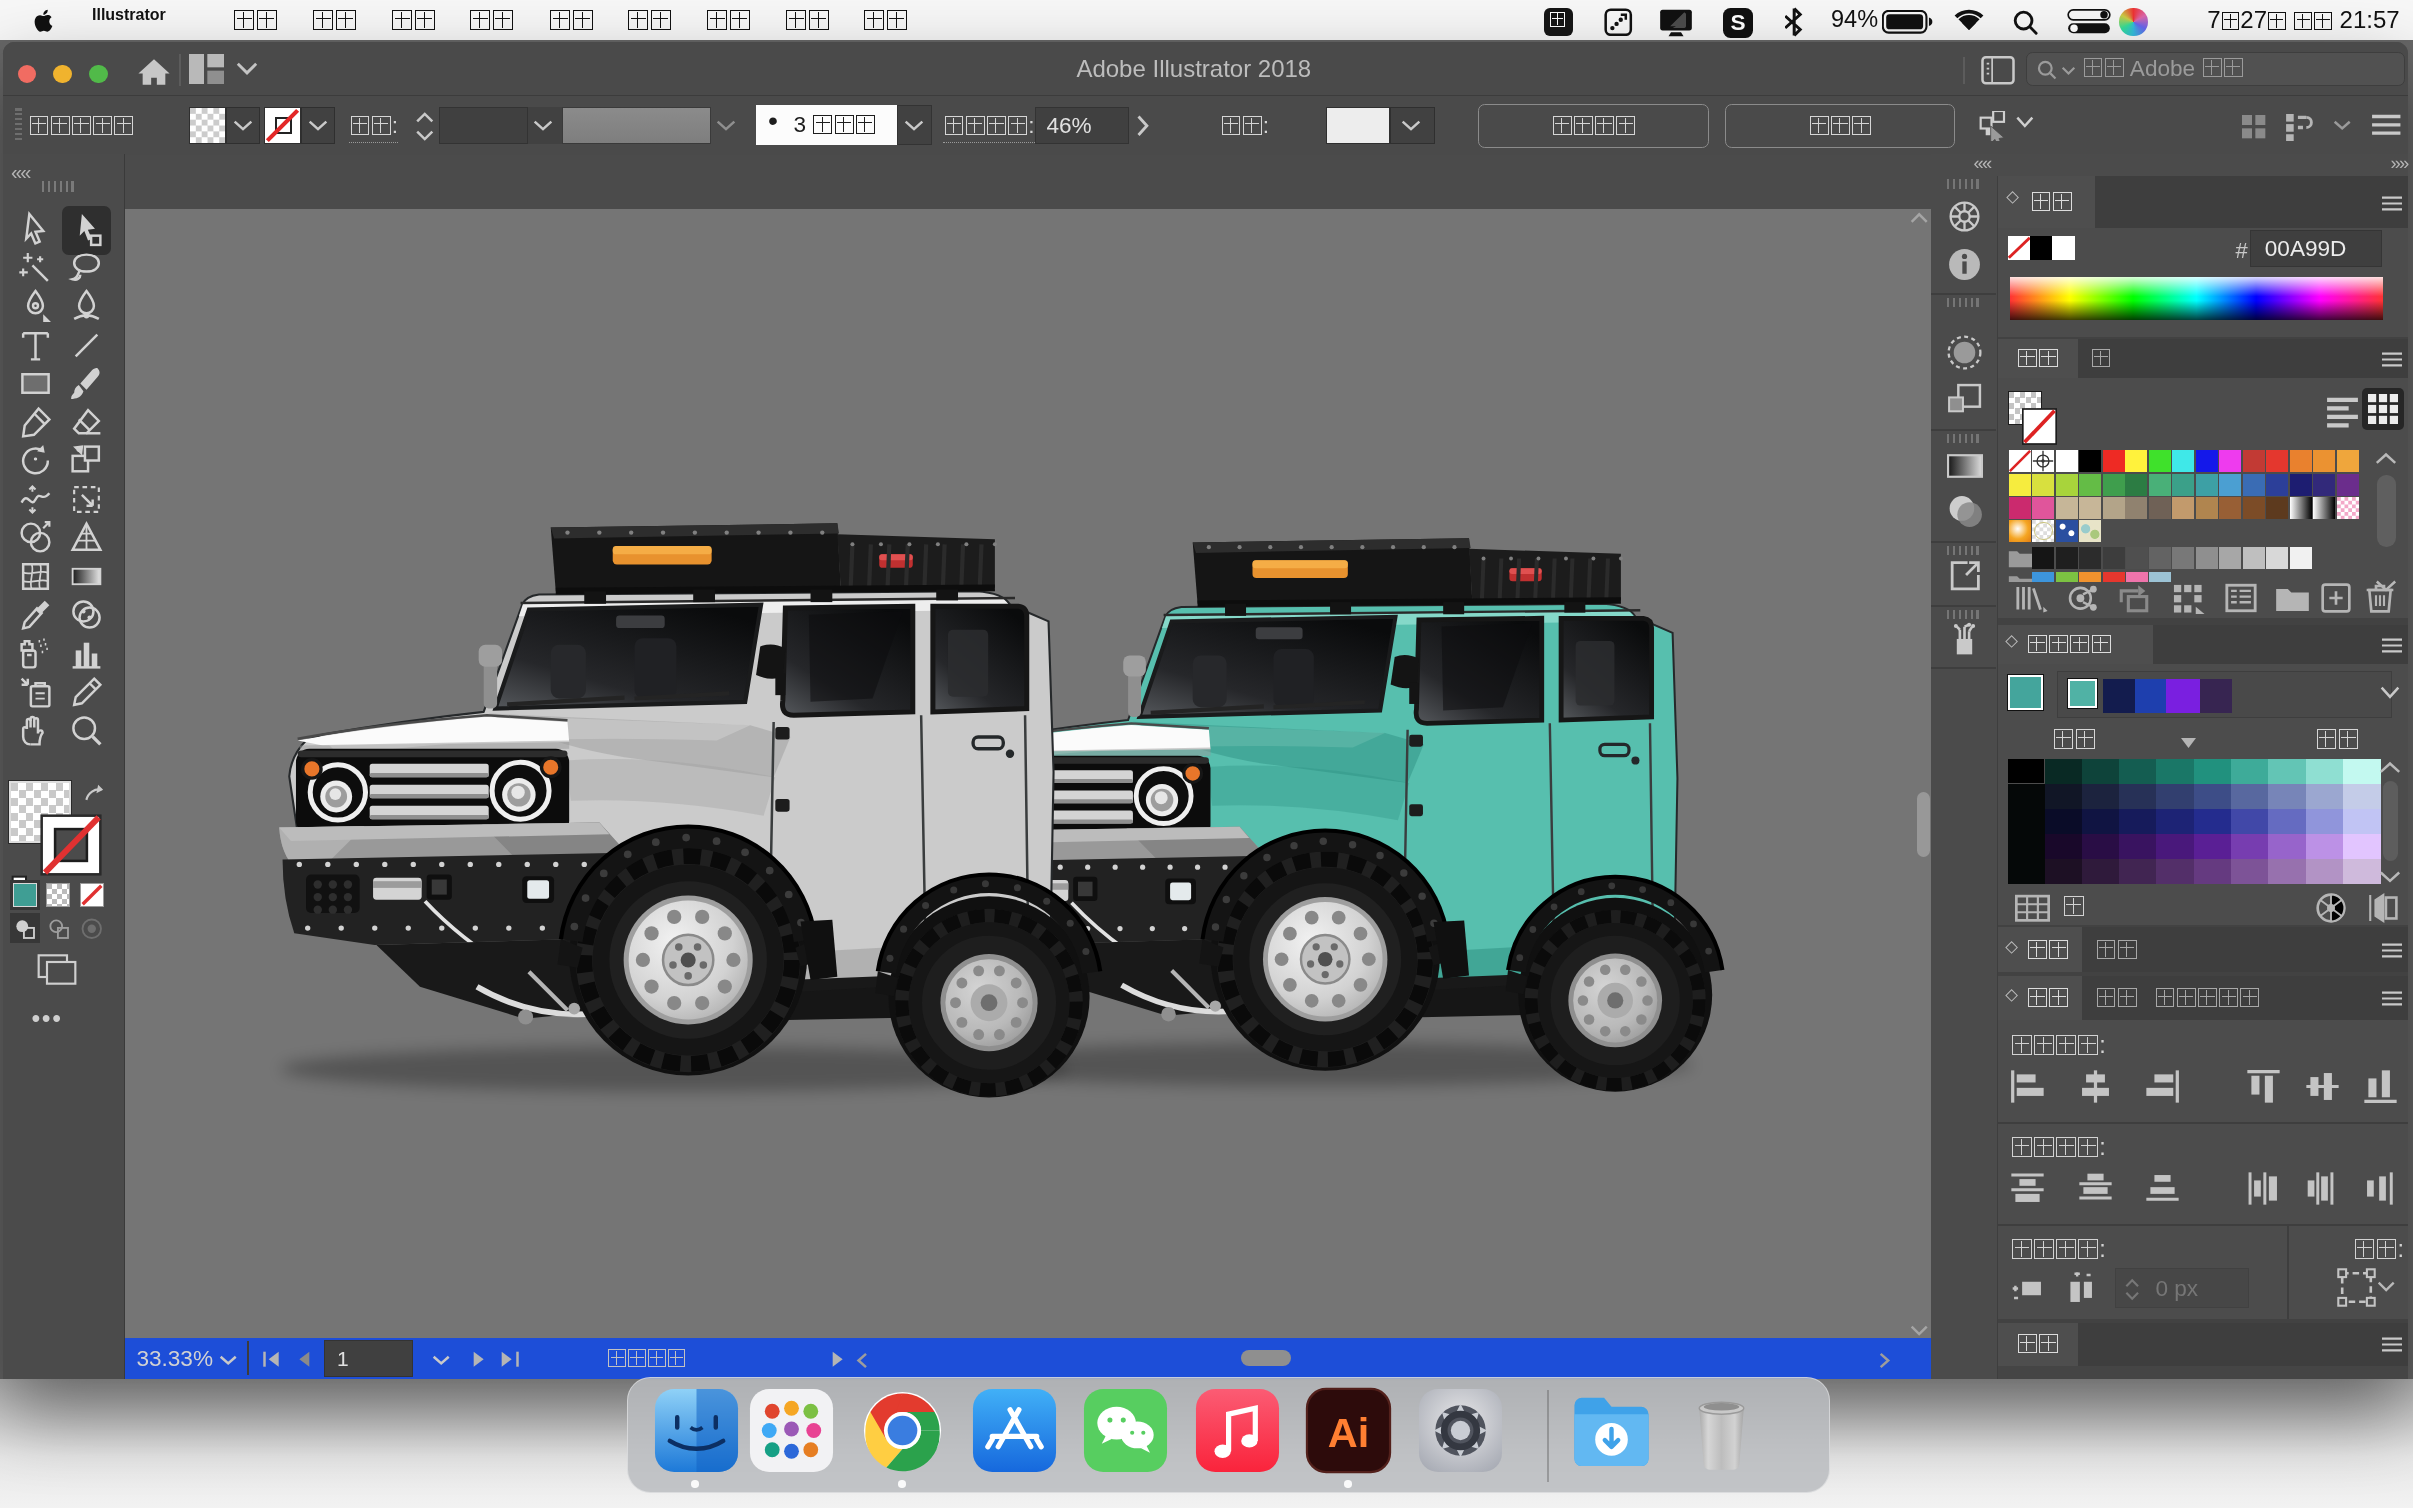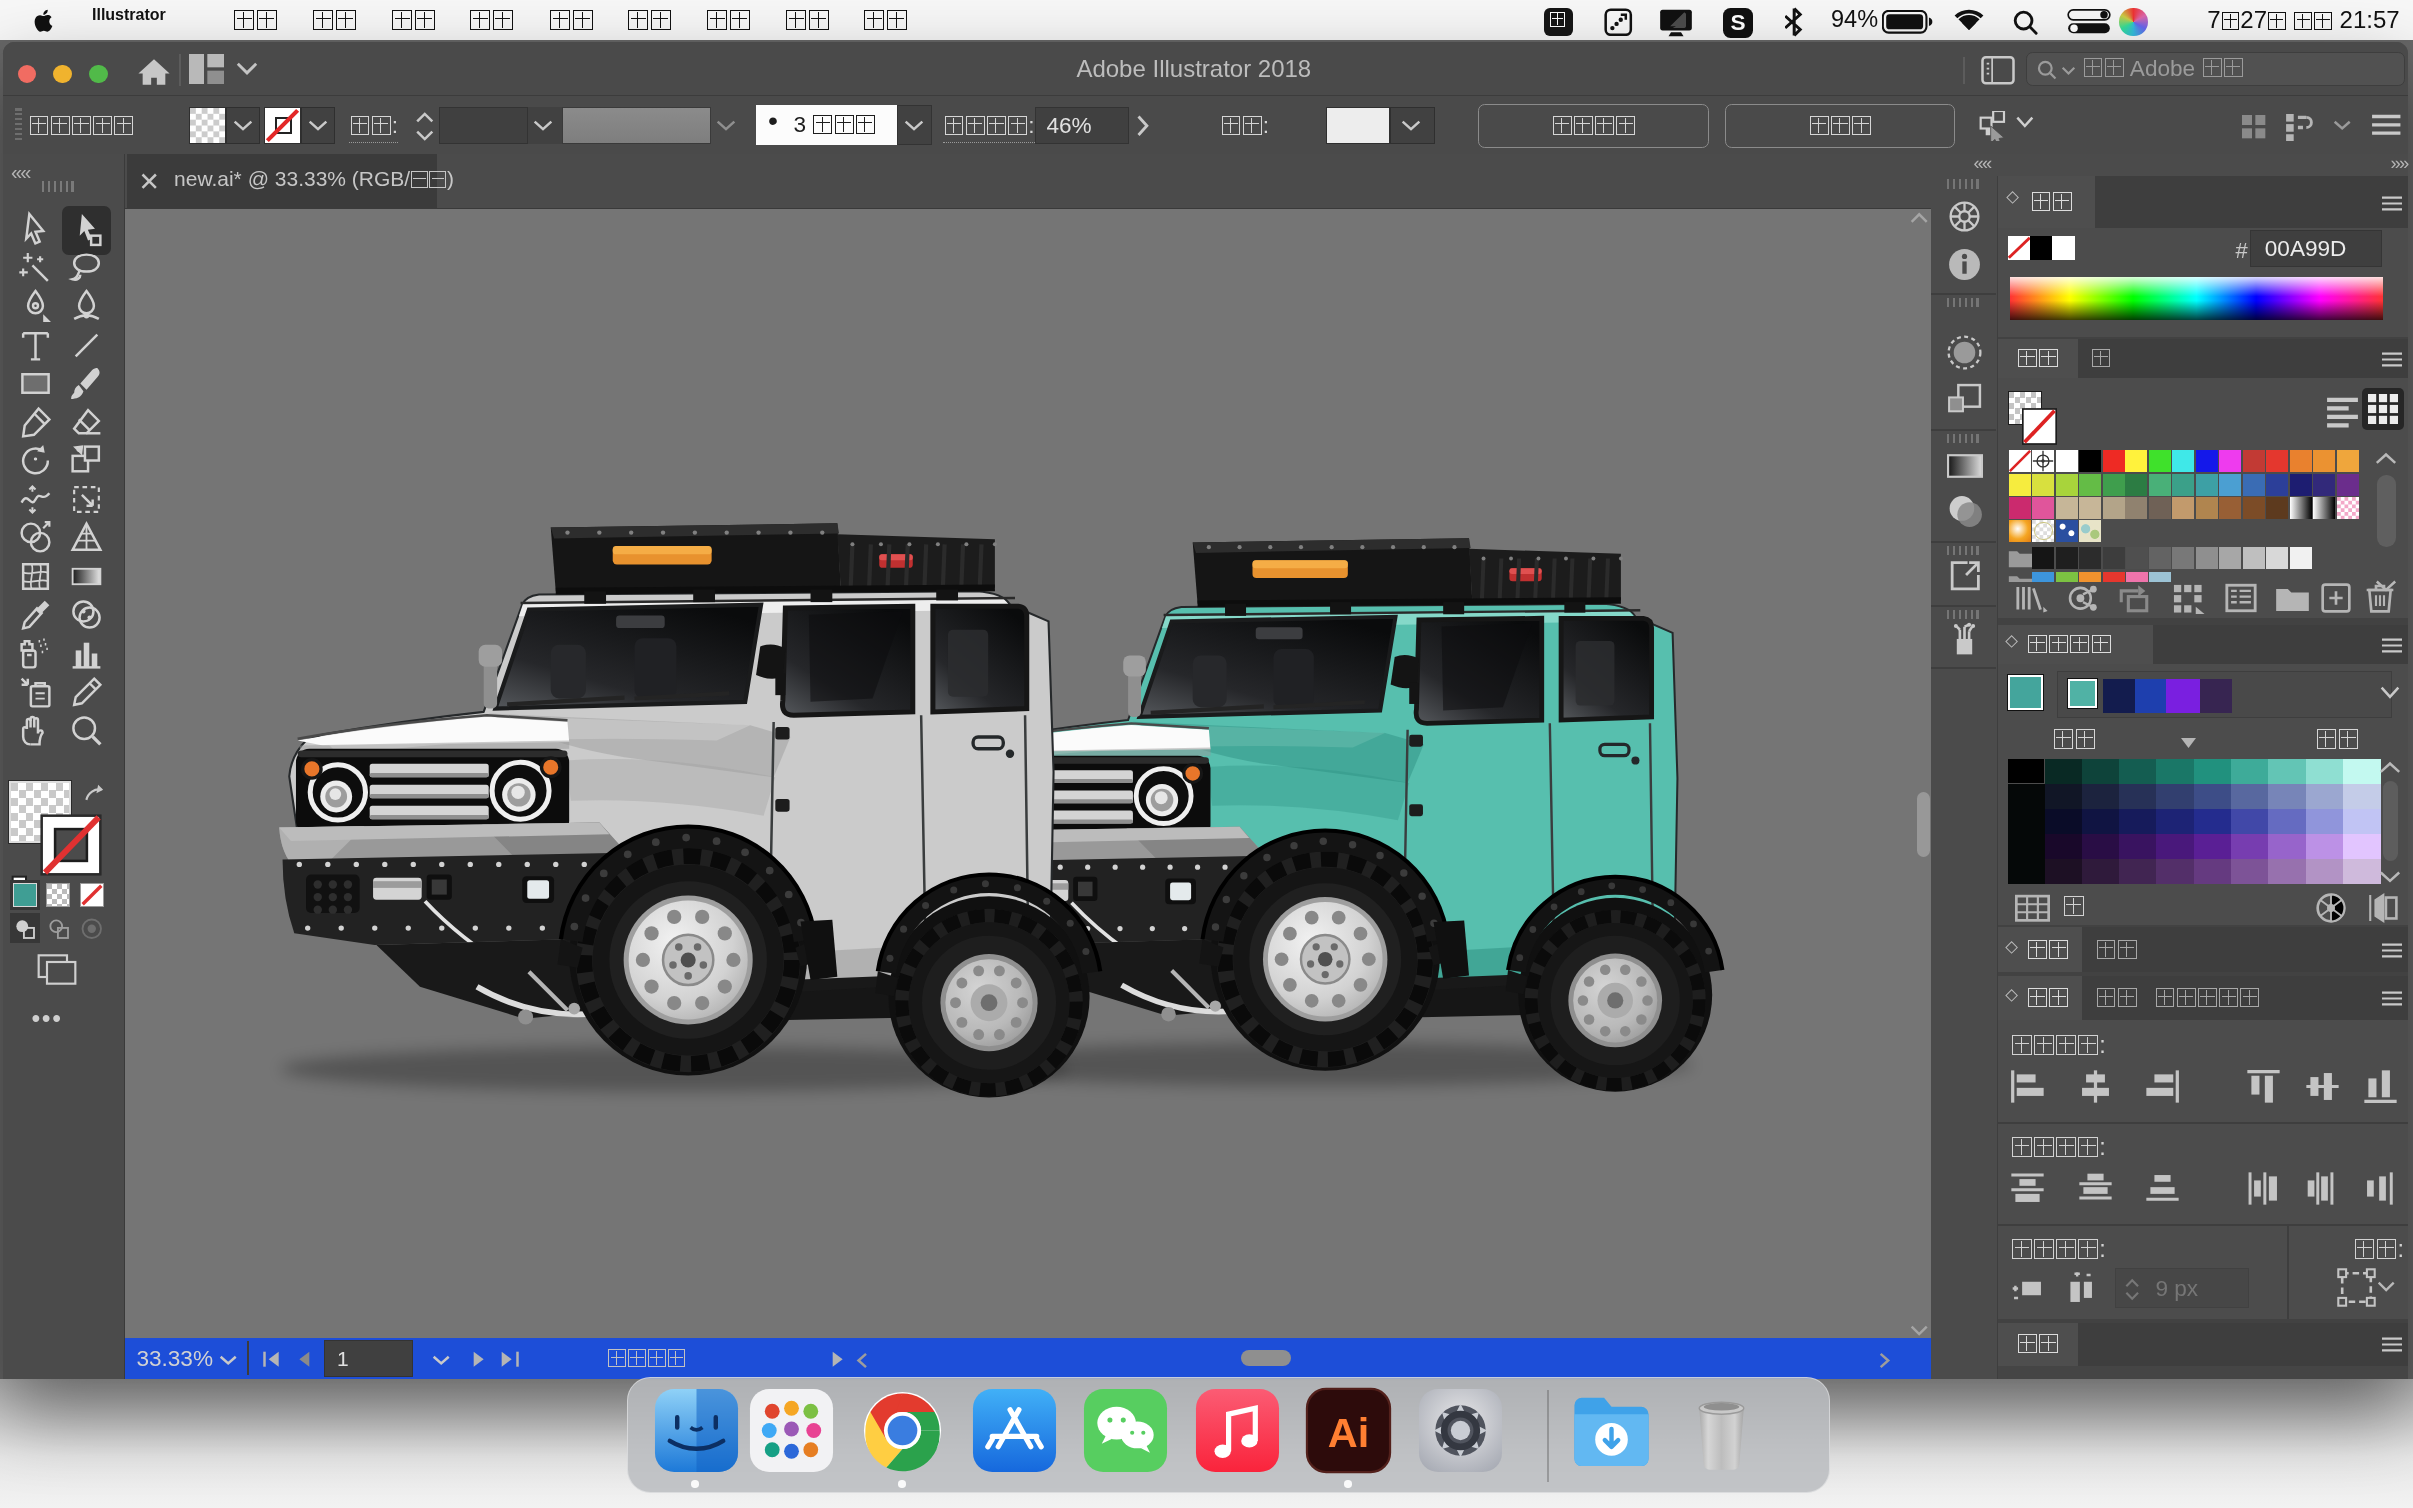--- a/index.html
+++ b/index.html
@@ -371,28 +371,20 @@
         <circle cx="14" cy="14" r="11" fill="none" stroke="#6e6e6e" stroke-width="2.2"></circle>
         <circle cx="14" cy="14" r="5" fill="#6e6e6e"></circle>
       </svg>
     <svg class="abs" style="left:32px;top:798px" width="44" height="35" viewBox="0 0 52 42">
         <rect x="4" y="4" width="34" height="26" fill="none" stroke="#cfcfcf" stroke-width="2.6"></rect>
         <rect x="14" y="12" width="34" height="26" fill="#4b4b4b" stroke="#cfcfcf" stroke-width="2.6"></rect>
       </svg>
     <span class="abs" style="left:28px;top:850px;color:#cfcfcf;font-size:25px;letter-spacing:1.7px">•••</span>
   </div>
   <div class="abs" id="docarea">
-    <div class="abs" id="tabrow">
-      <span class="abs" style="left:1.7px;top:0;width:310px;height:55px;background:#3b3b3b;color:#c6c6c6;font-size:21px">
-        <svg style="position:absolute;left:13.4px;top:18.4px" width="18.4" height="18.4" viewBox="0 0 22 22">
-            <path d="M3 3l16 16M19 3 3 19" stroke="#c6c6c6" stroke-width="3"></path>
-          </svg>
-        <span style="position:absolute;left:47px;top:13.4px;white-space:nowrap">new.ai* @ 33.33% (RGB/<span class="zs"></span><span class="zs"></span>)</span>
-      </span>
-    </div>
     <div class="abs" id="canvas">
         <svg class="abs" style="left:0;top:0" width="1806" height="1129" viewBox="0 0 2155 1347">
           <defs>
             <filter id="blr" x="-20%" y="-60%" width="140%" height="240%">
               <feGaussianBlur stdDeviation="9"></feGaussianBlur>
             </filter>
 <linearGradient id="wsg" x1="0" y1="1" x2=".75" y2="0">
               <stop offset="0" stop-color="#55585c"></stop>
               <stop offset=".35" stop-color="#26272a"></stop>
               <stop offset="1" stop-color="#0a0b0c"></stop>
@@ -1150,21 +1142,21 @@
         </svg>
     <svg class="abs" style="left:63px;top:251px" width="35" height="35" viewBox="0 0 26 26">
           <path d="M10 2h4M12 1v3M19 3h3" stroke="#c4c4c4" stroke-width="1.8"></path>
           <rect x="7" y="8" width="7" height="15" fill="#c4c4c4"></rect>
           <rect x="17" y="8" width="6" height="12" fill="#c4c4c4"></rect>
         </svg>
     <span class="abs" style="left:117px;top:248px;width:134px;height:40px;background:#474747;border:0.8px solid #414141">
           <svg style="position:absolute;left:6.7px;top:6.7px" width="18.4" height="27" viewBox="0 0 22 32">
             <path d="M4 12l7-7 7 7M4 20l7 7 7-7" stroke="#777" stroke-width="2.6" fill="none"></path>
           </svg>
-          <span style="position:absolute;left:39px;top:6.7px;color:#767676;font-size:22.6px">9 px</span>
+          <span style="position:absolute;left:39px;top:6.7px;color:#767676;font-size:22.6px">0 px</span>
         </span>
     <svg class="abs" style="left:339px;top:248px" width="39" height="39" viewBox="0 0 30 30">
           <rect x="4" y="4" width="22" height="22" fill="none" stroke="#c4c4c4" stroke-width="2" stroke-dasharray="5 3"></rect>
           <rect x="1" y="1" width="6" height="6" fill="#4c4c4c" stroke="#c4c4c4" stroke-width="1.6"></rect>
           <rect x="23" y="1" width="6" height="6" fill="#4c4c4c" stroke="#c4c4c4" stroke-width="1.6"></rect>
           <rect x="1" y="23" width="6" height="6" fill="#4c4c4c" stroke="#c4c4c4" stroke-width="1.6"></rect>
           <rect x="23" y="23" width="6" height="6" fill="#4c4c4c" stroke="#c4c4c4" stroke-width="1.6"></rect>
         </svg>
     <svg class="abs" style="left:379px;top:261px" width="18.4" height="11.7" viewBox="0 0 22 14">
           <path d="M2 2l9 9 9-9" stroke="#b9b9b9" stroke-width="2.8" fill="none"></path>

